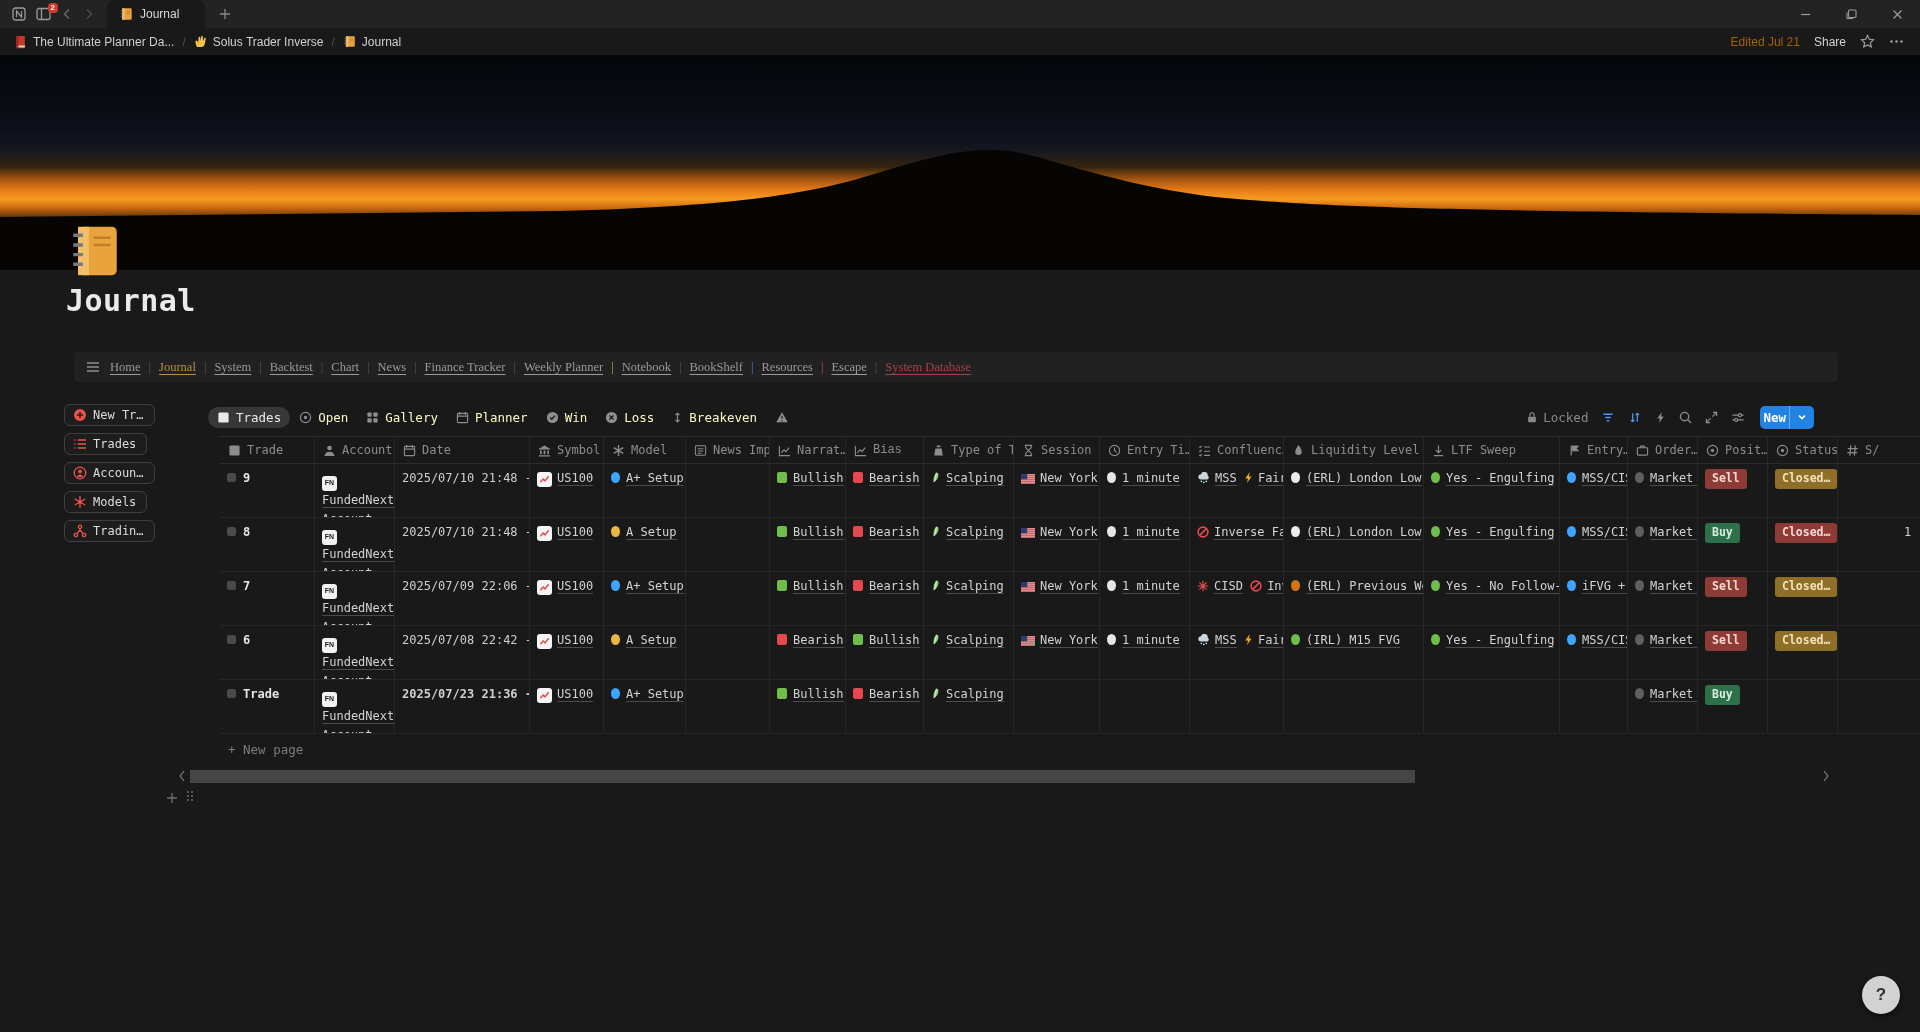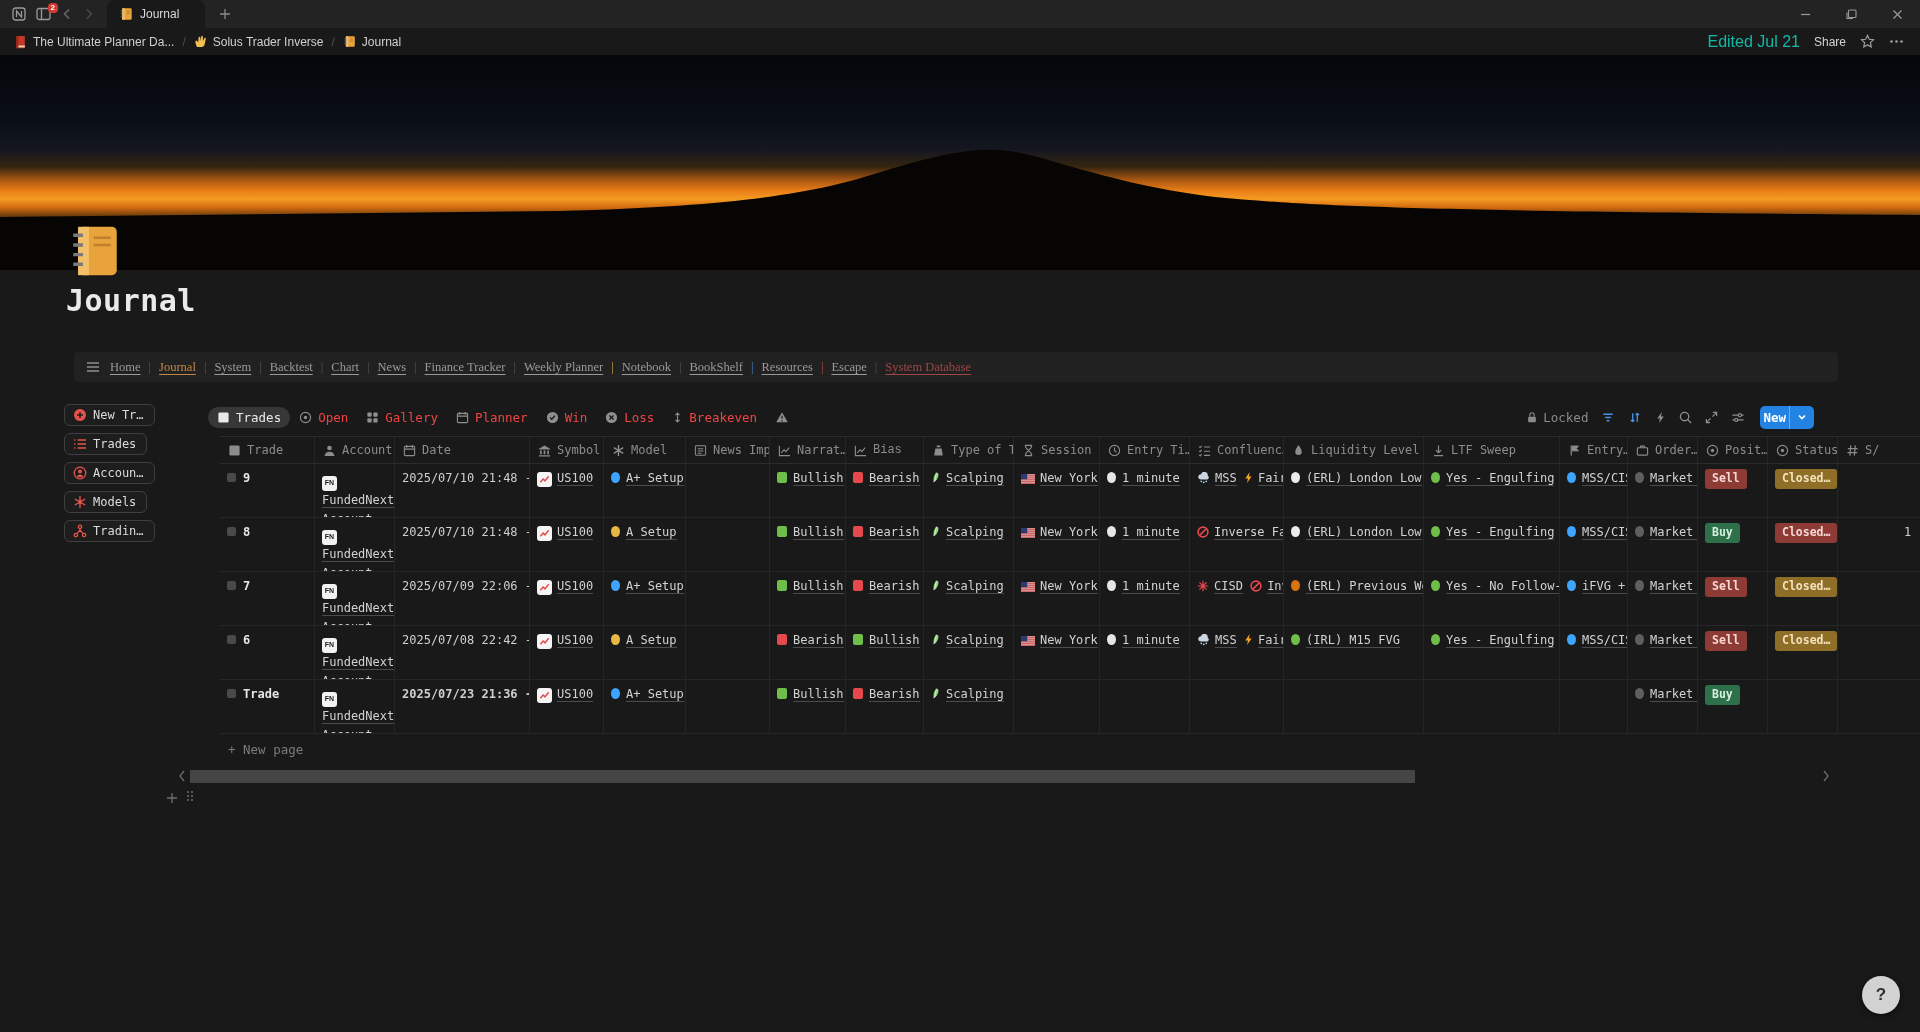--- a/index.html
+++ b/index.html
@@ -22,21 +22,21 @@
            font-size:8px;padding:0 3px;line-height:10px;font-weight:bold;}
   .sidetoggle{position:relative;}
 
   
   .crumbbar{position:absolute;left:0;top:28px;right:0;height:27px;background:#191919;display:flex;align-items:center;
             font-size:12px;}
   .crumbs{display:flex;align-items:center;gap:8px;padding-left:14px;}
   .crumb{display:flex;align-items:center;gap:6px;color:#d0d0d0;}
   .crumbsep{color:#4f4f4f;}
   .crumbright{margin-left:auto;display:flex;align-items:center;gap:14px;padding-right:16px;}
-  .edited{color:#14b8a6;font-size:16px;}
+  .edited{color:#a16207;font-size:12px;}
   .share{color:#d4d4d4;font-size:12px;}
   .topbtn{color:#9f9f9f;}
 
   
   .cover{position:absolute;left:0;top:55px;width:1920px;height:215px;overflow:hidden;}
   .cover svg{display:block;}
 
   
   .pageicon{position:absolute;left:66px;top:222px;width:58px;height:58px;}
   .pagetitle{position:absolute;left:66px;top:283px;font-size:30px;font-weight:bold;color:#eaeaea;letter-spacing:.5px;}
@@ -50,21 +50,21 @@
 
   
   .sidebtns{position:absolute;left:64px;top:404px;display:flex;flex-direction:column;gap:7px;align-items:flex-start;}
   .sbtn{display:flex;align-items:center;gap:6px;border:1px solid #3f3f3f;border-radius:6px;background:#1d1d1d;
         padding:3px 10px 3px 8px;font-size:12px;color:#dcdcdc;}
   .sbtn .ic{color:#e5534b;}
 
   
   .main{position:absolute;left:208px;top:404px;right:0;}
   .viewsrow{display:flex;align-items:center;height:26px;padding-right:106px;}
-  .view{display:flex;align-items:center;gap:6px;color:#ef4444;font-size:12.5px;padding:3px 9px;border-radius:14px;}
+  .view{display:flex;align-items:center;gap:6px;color:#fef9c3;font-size:12.5px;padding:3px 9px;border-radius:14px;}
   .view.active{background:#373737;color:#eaeaea;}
   .toolright{margin-left:auto;display:flex;align-items:center;gap:13px;}
   .lockedlab{display:flex;align-items:center;gap:5px;color:#8a8a8a;font-size:12.5px;}
   .tic{color:#8f8f8f;}
   .tic.blue{color:#4596e6;}
   .newbtn{display:flex;align-items:stretch;background:#2383e2;border-radius:5px;overflow:hidden;color:#fff;
           font-size:12.5px;font-weight:bold;margin-left:2px;}
   .newbtn .nlab{padding:4px 3px;}
   .newbtn .ndrop{display:flex;align-items:center;padding:0 7px;border-left:1px solid rgba(255,255,255,.35);}
 

